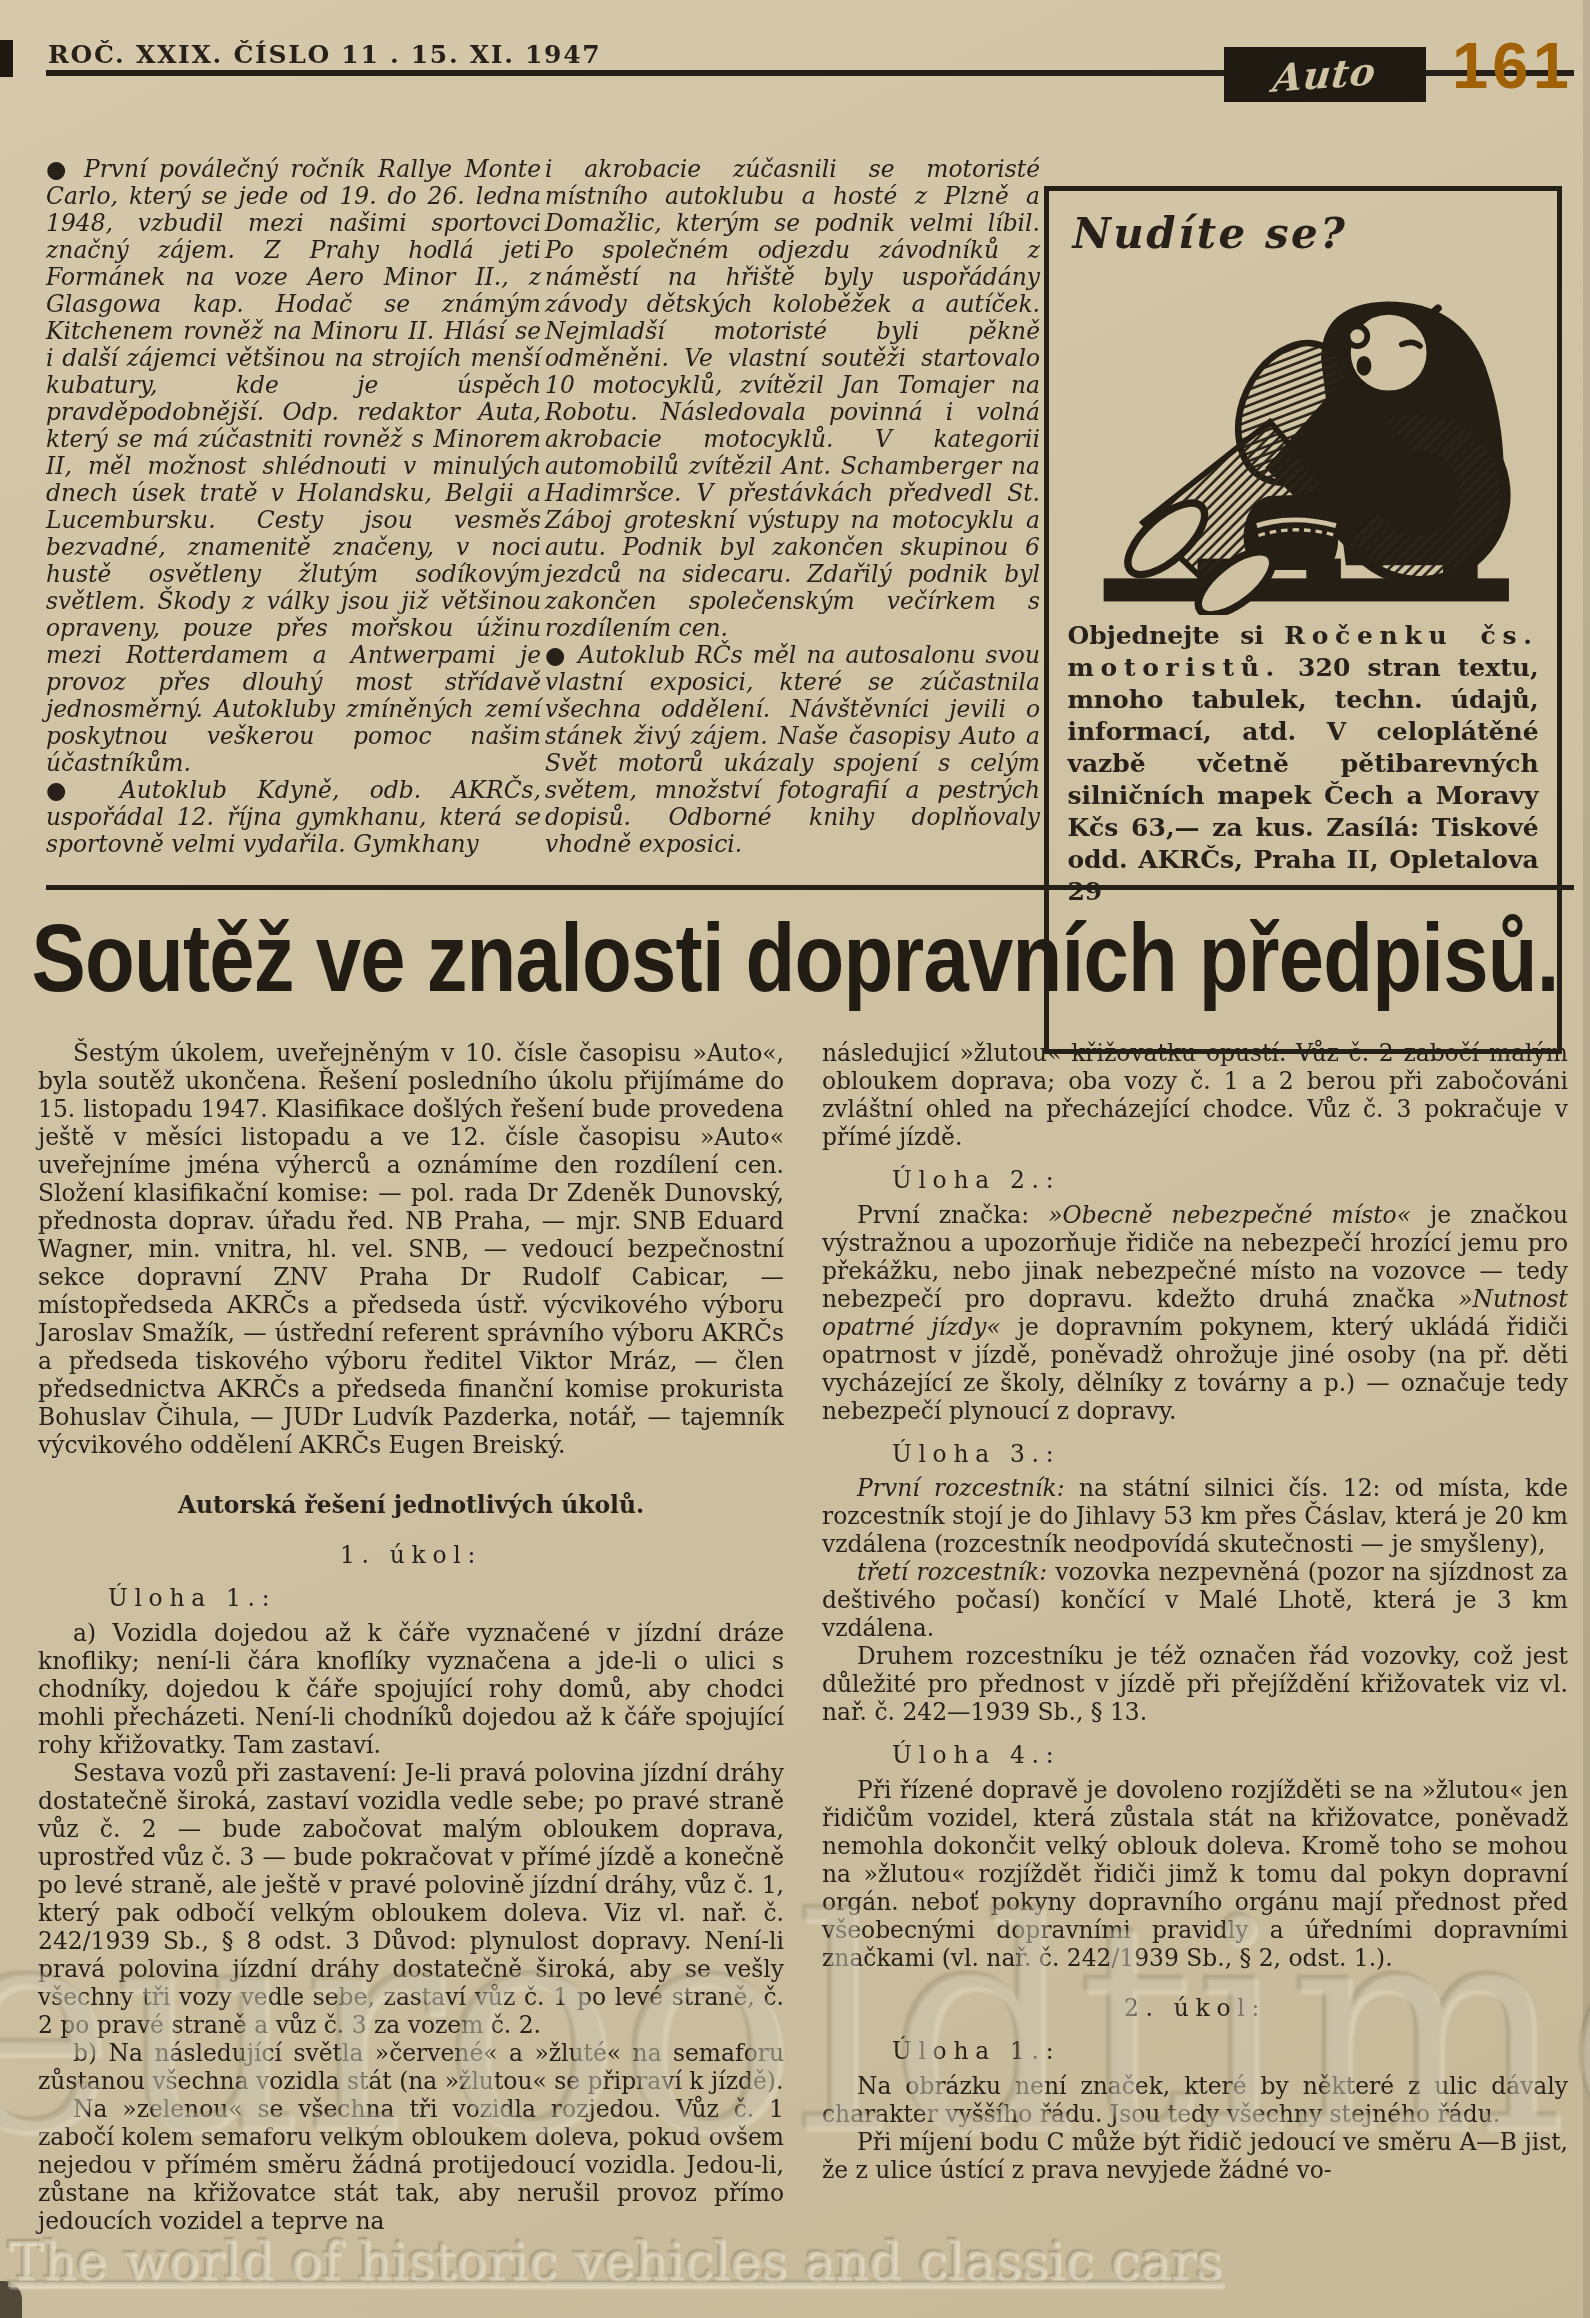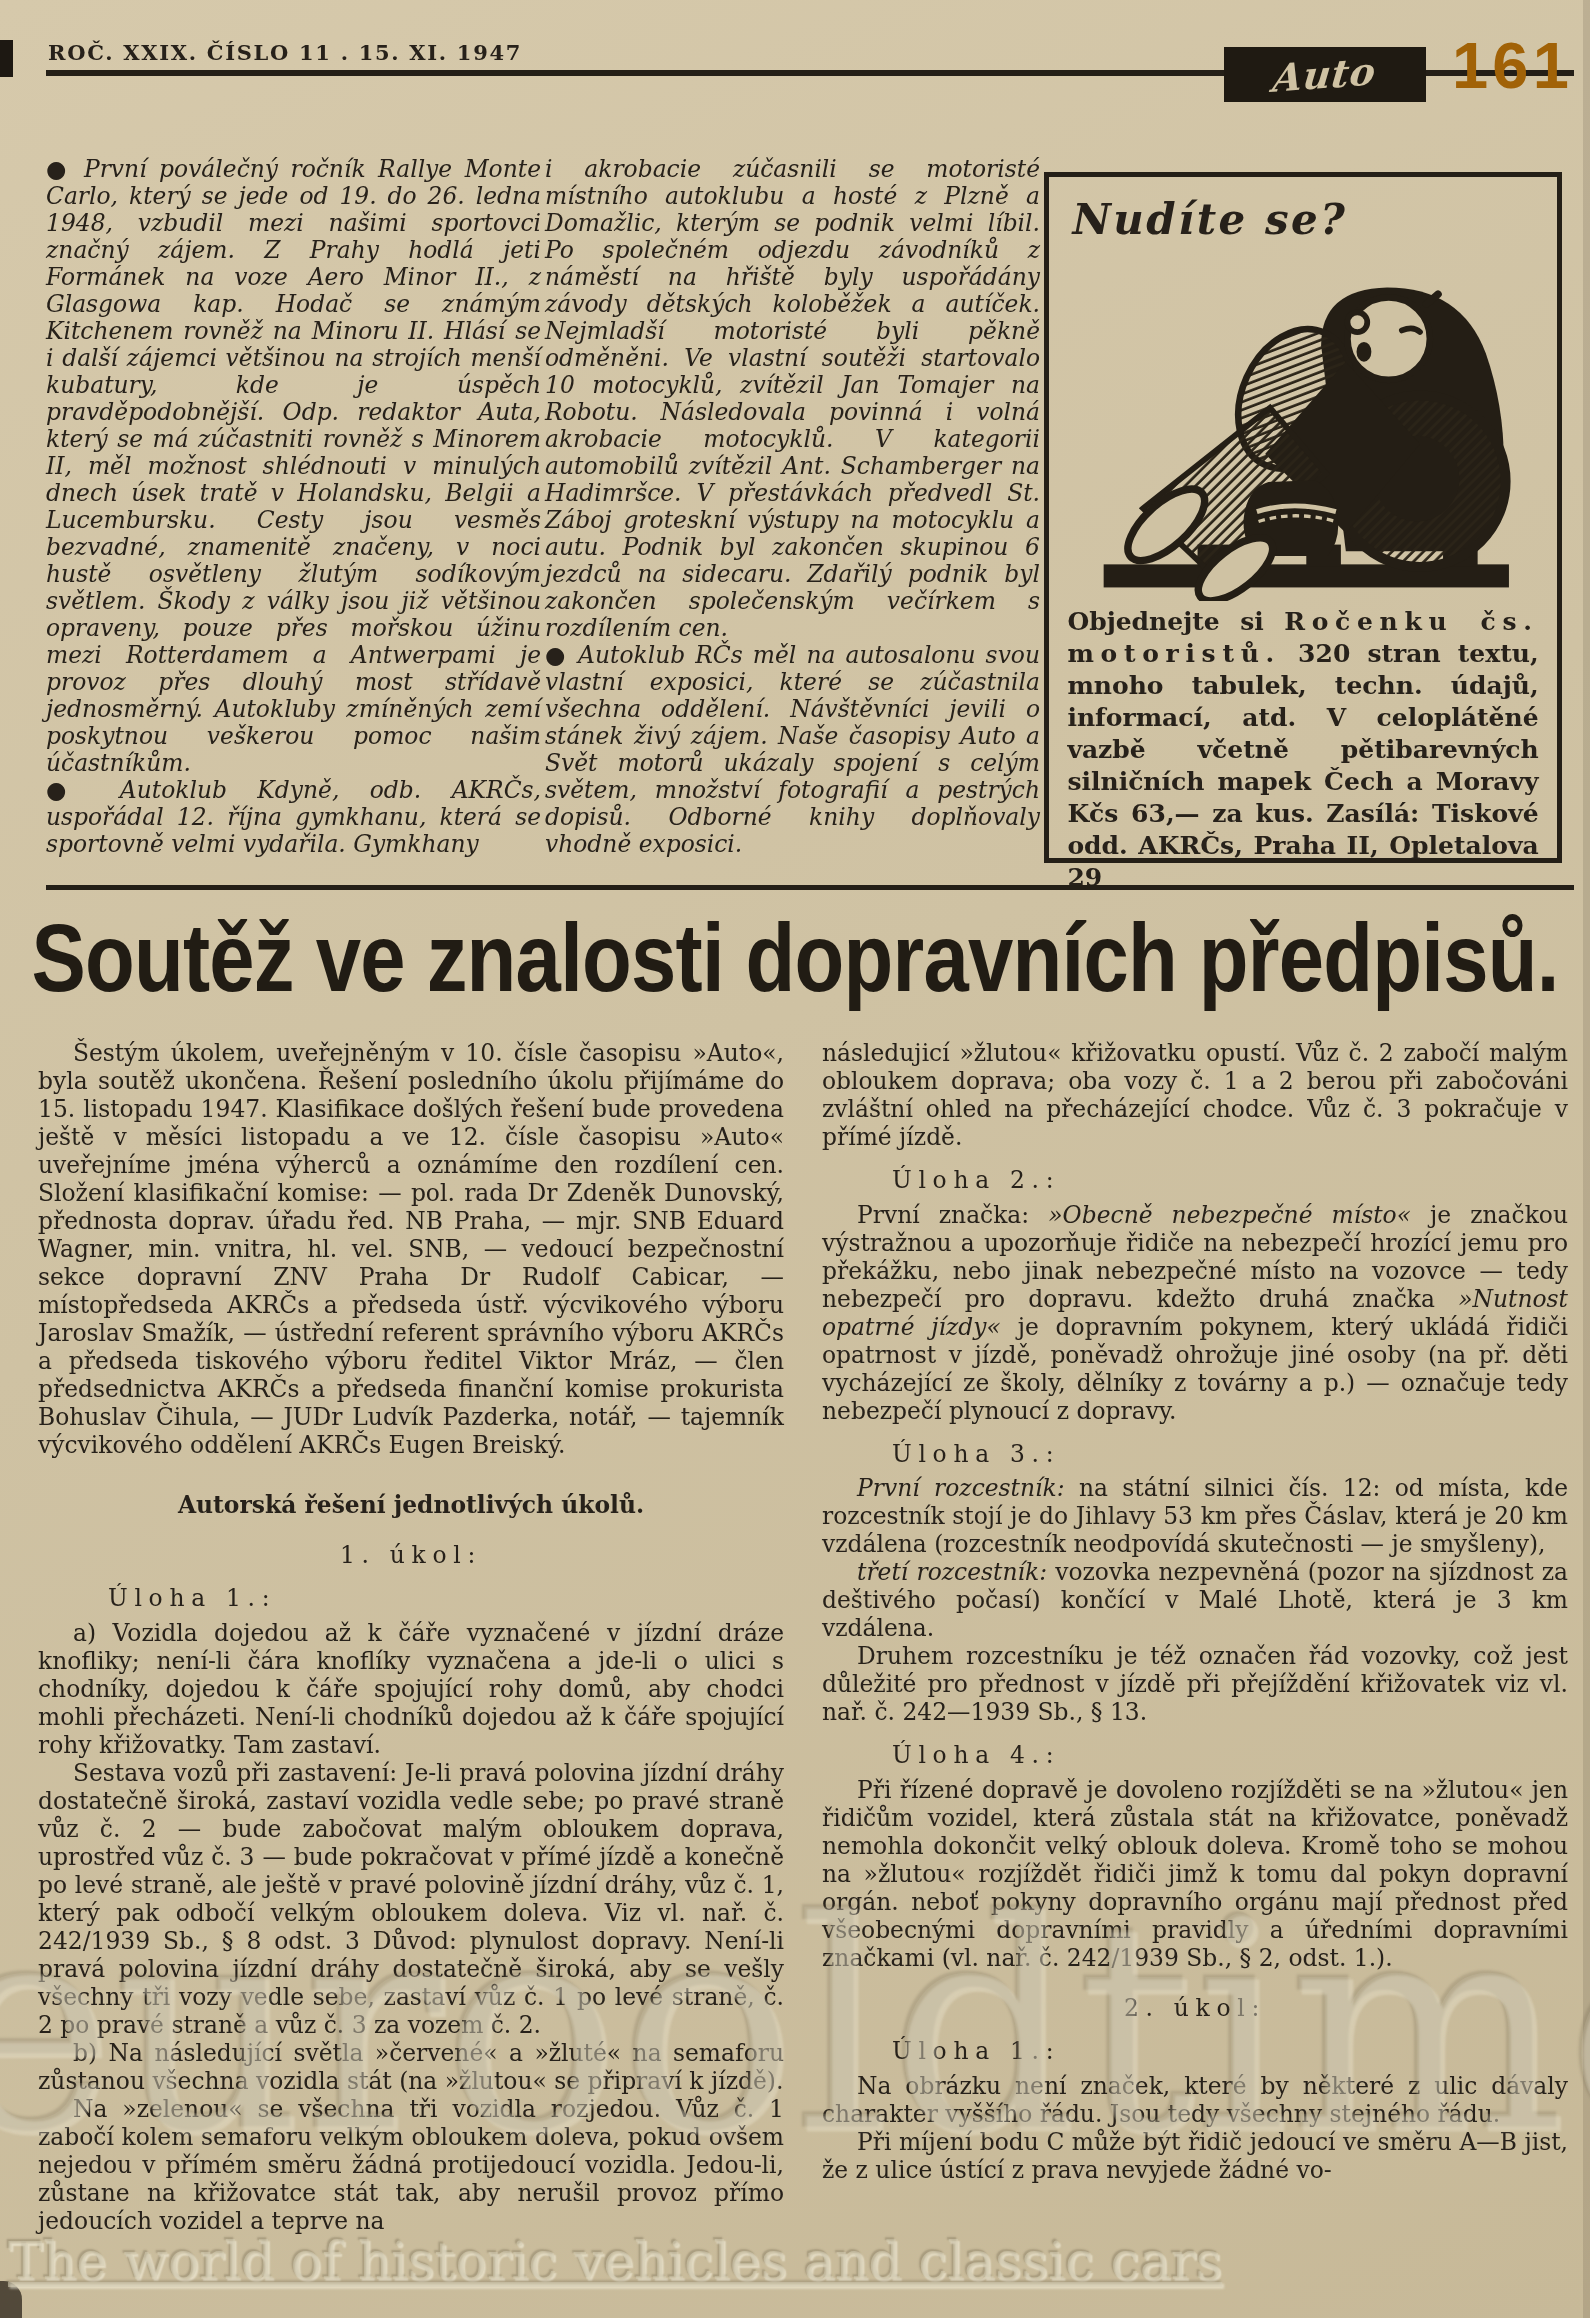--- a/index.html
+++ b/index.html
@@ -2,35 +2,35 @@
 <html style="font-size:13.4px"><head>
 <meta charset="utf-8">
 <style>
   html,body{margin:0;padding:0;}
   body{
     width:1590px;height:2319px;position:relative;overflow:hidden;
     background:linear-gradient(155deg,#d6c9ab 0%,#cfc2a3 45%,#c7b998 100%);
     font-family:"DejaVu Serif",serif;color:#27211a;
   }
   
-  .issue{position:absolute;left:48px;top:40px;font-size:21px;font-weight:bold;letter-spacing:1.7px;white-space:nowrap;}
+  .issue{position:absolute;left:48px;top:40px;font-size:25px;font-weight:bold;letter-spacing:1.7px;white-space:nowrap;}
   .header-rule{position:absolute;left:46px;width:1528px;top:70px;height:5.9px;background:#241f17;}
   .logo-box{position:absolute;left:1224px;top:47px;width:202px;height:55px;background:#1f1a12;
     display:flex;align-items:center;justify-content:center;}
   .logo-text{font-style:italic;font-weight:bold;font-size:38px;color:#cfc2a3;
     transform:rotate(-4deg) skewX(-10deg);letter-spacing:0.8px;}
   .page-num{position:absolute;left:1452px;top:28.4px;font-family:"Liberation Sans",sans-serif;
     font-weight:bold;font-size:65px;letter-spacing:4.2px;color:#a16207;}
   
   .top-section{position:absolute;left:46px;top:156px;width:1530px;display:flex;gap:4px;}
   .news-col{width:495px;font-style:italic;font-size:23.4px;line-height:27px;text-align:justify;}
   .news-col .para{margin:0;}
   
-  .promo-box{width:518px;box-sizing:border-box;border:5.9px solid #241f17;height:691px;
-    margin-top:16px;padding:6.7px 18.4px 8.4px;}
+  .promo-box{width:518px;box-sizing:border-box;border:5.9px solid #241f17;height:868px;
+    margin-top:30px;padding:6.7px 18.4px 8.4px;}
   .promo-title{font-size:42px;font-weight:bold;font-style:italic;letter-spacing:2.5px;margin:11.7px 0 0 5px;}
   .cartoon{display:block;margin:1.7px auto 0;}
   .promo-text{font-size:25px;line-height:32px;font-weight:bold;text-align:justify;margin:5px 0 0;}
   .spaced{letter-spacing:6.7px;}
   
   .section-rule{position:absolute;left:46px;width:1528px;top:885px;height:5px;background:#241f17;}
   .headline{position:absolute;left:0;top:903px;width:1590px;margin:0;text-align:center;
     font-family:"Liberation Sans",sans-serif;font-weight:bold;font-size:84px;letter-spacing:-0.8px;
     transform:scale(0.97,1.14);transform-origin:50% 0;color:#211c14;}
   

